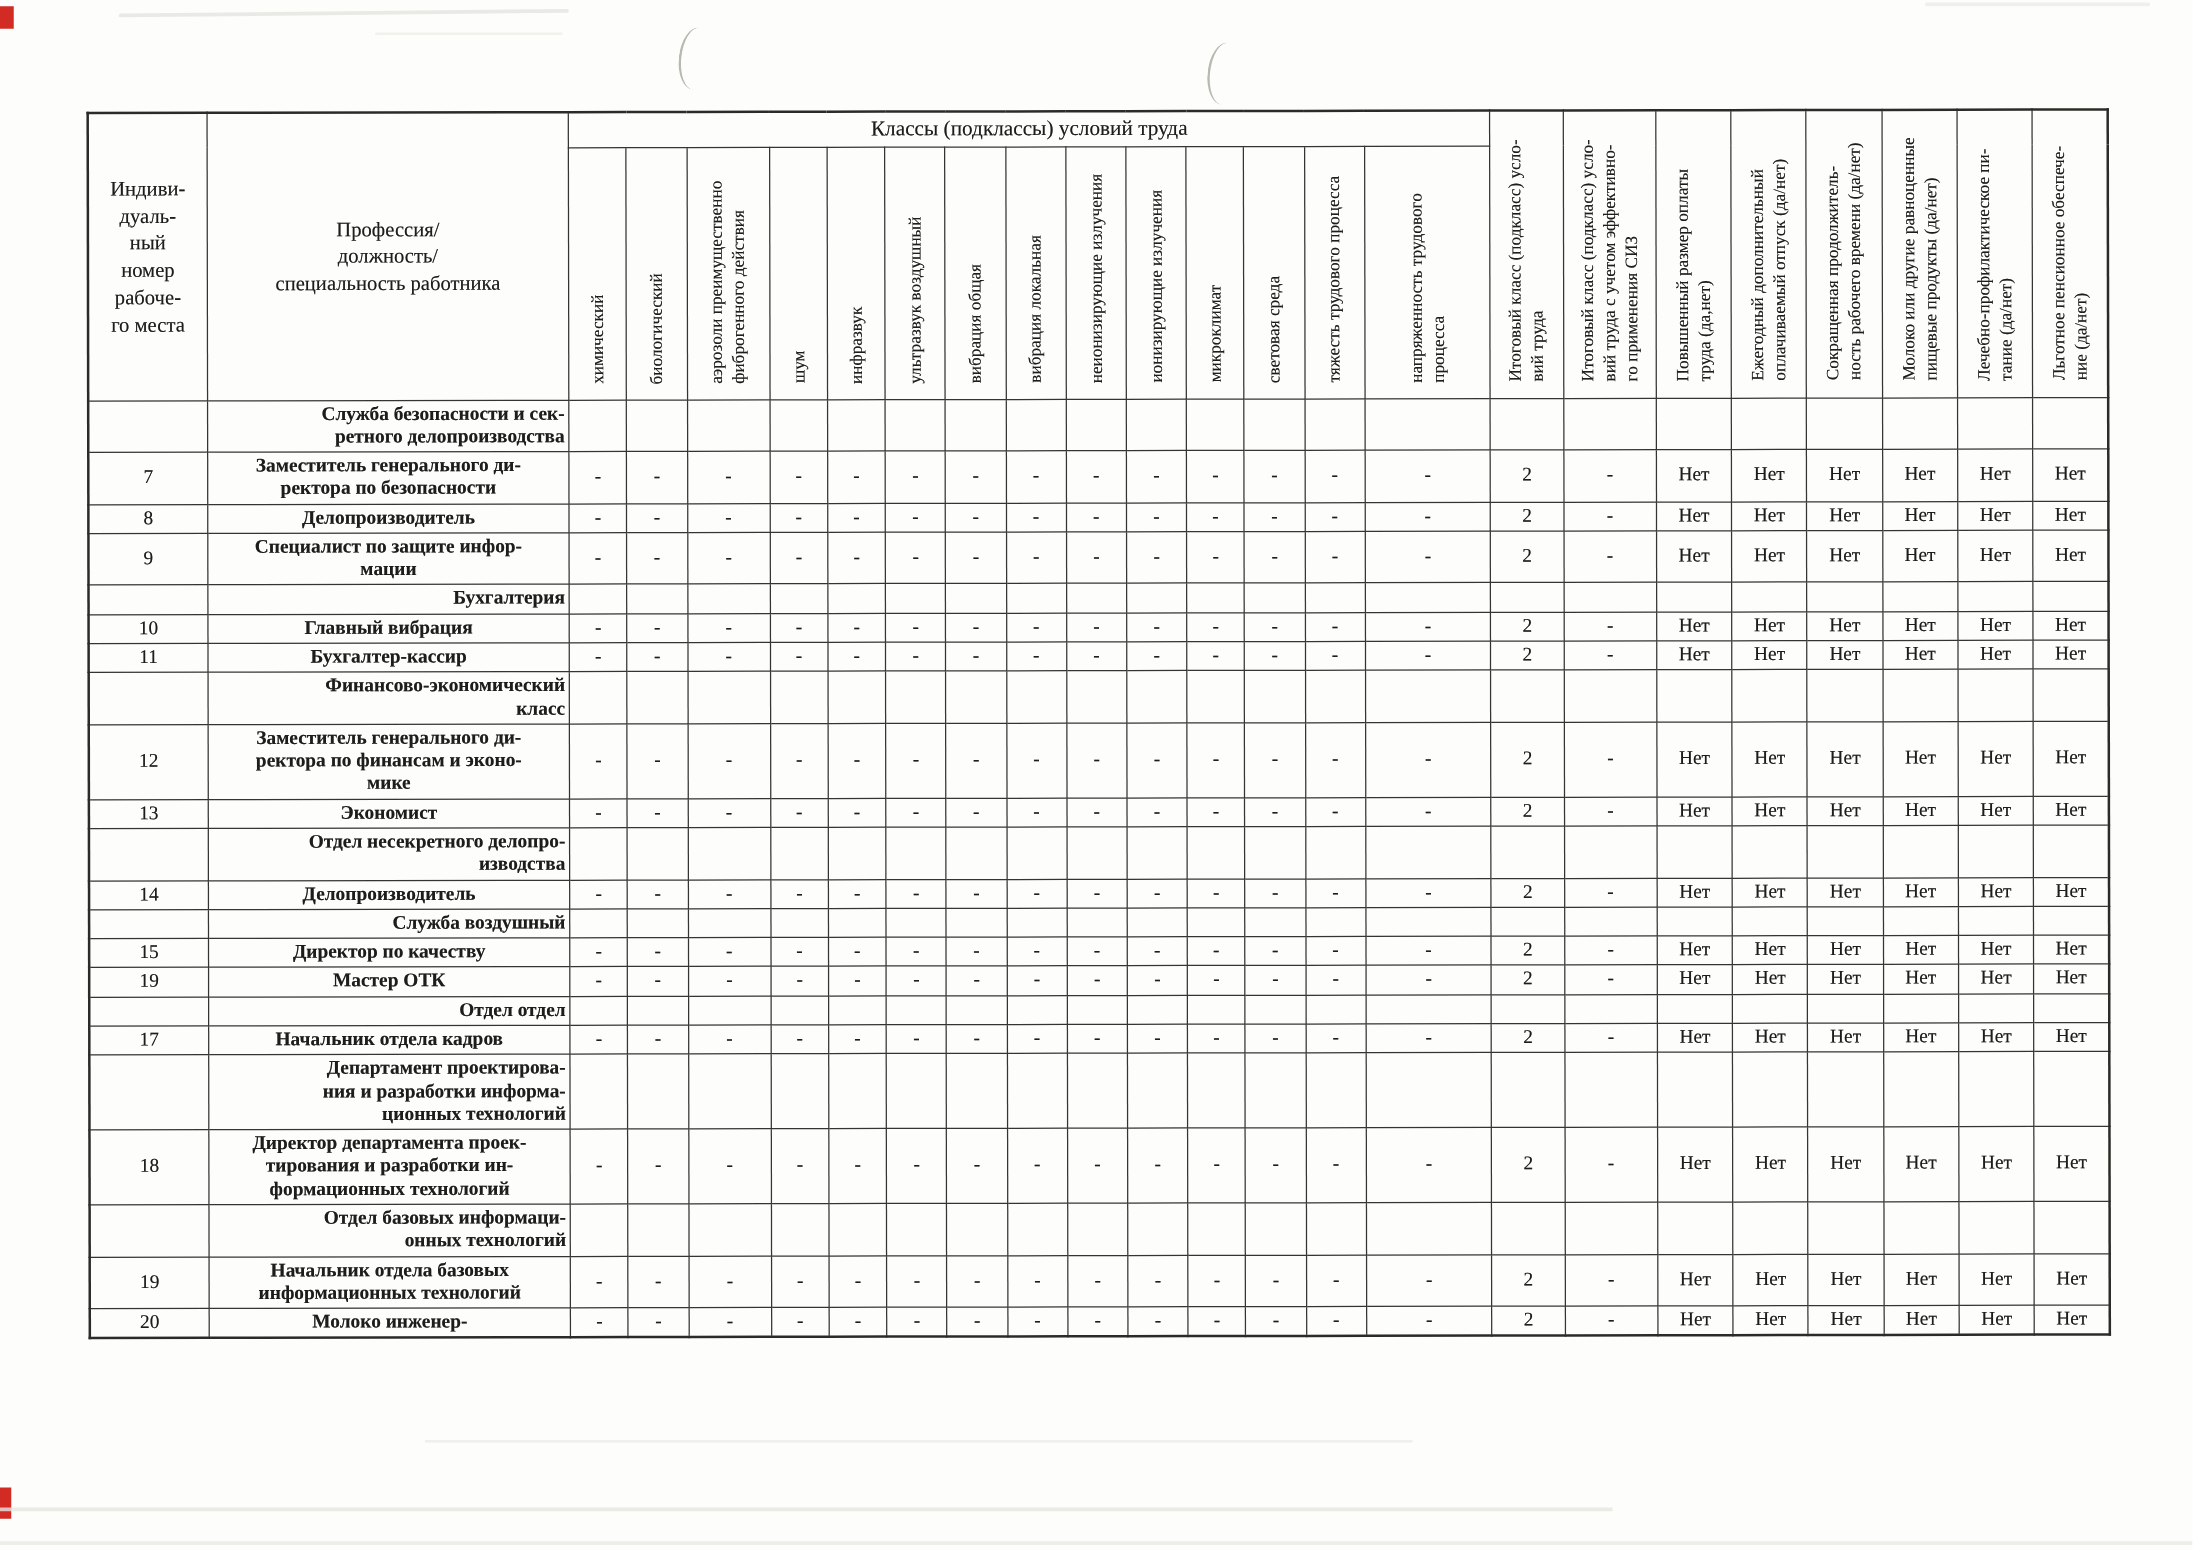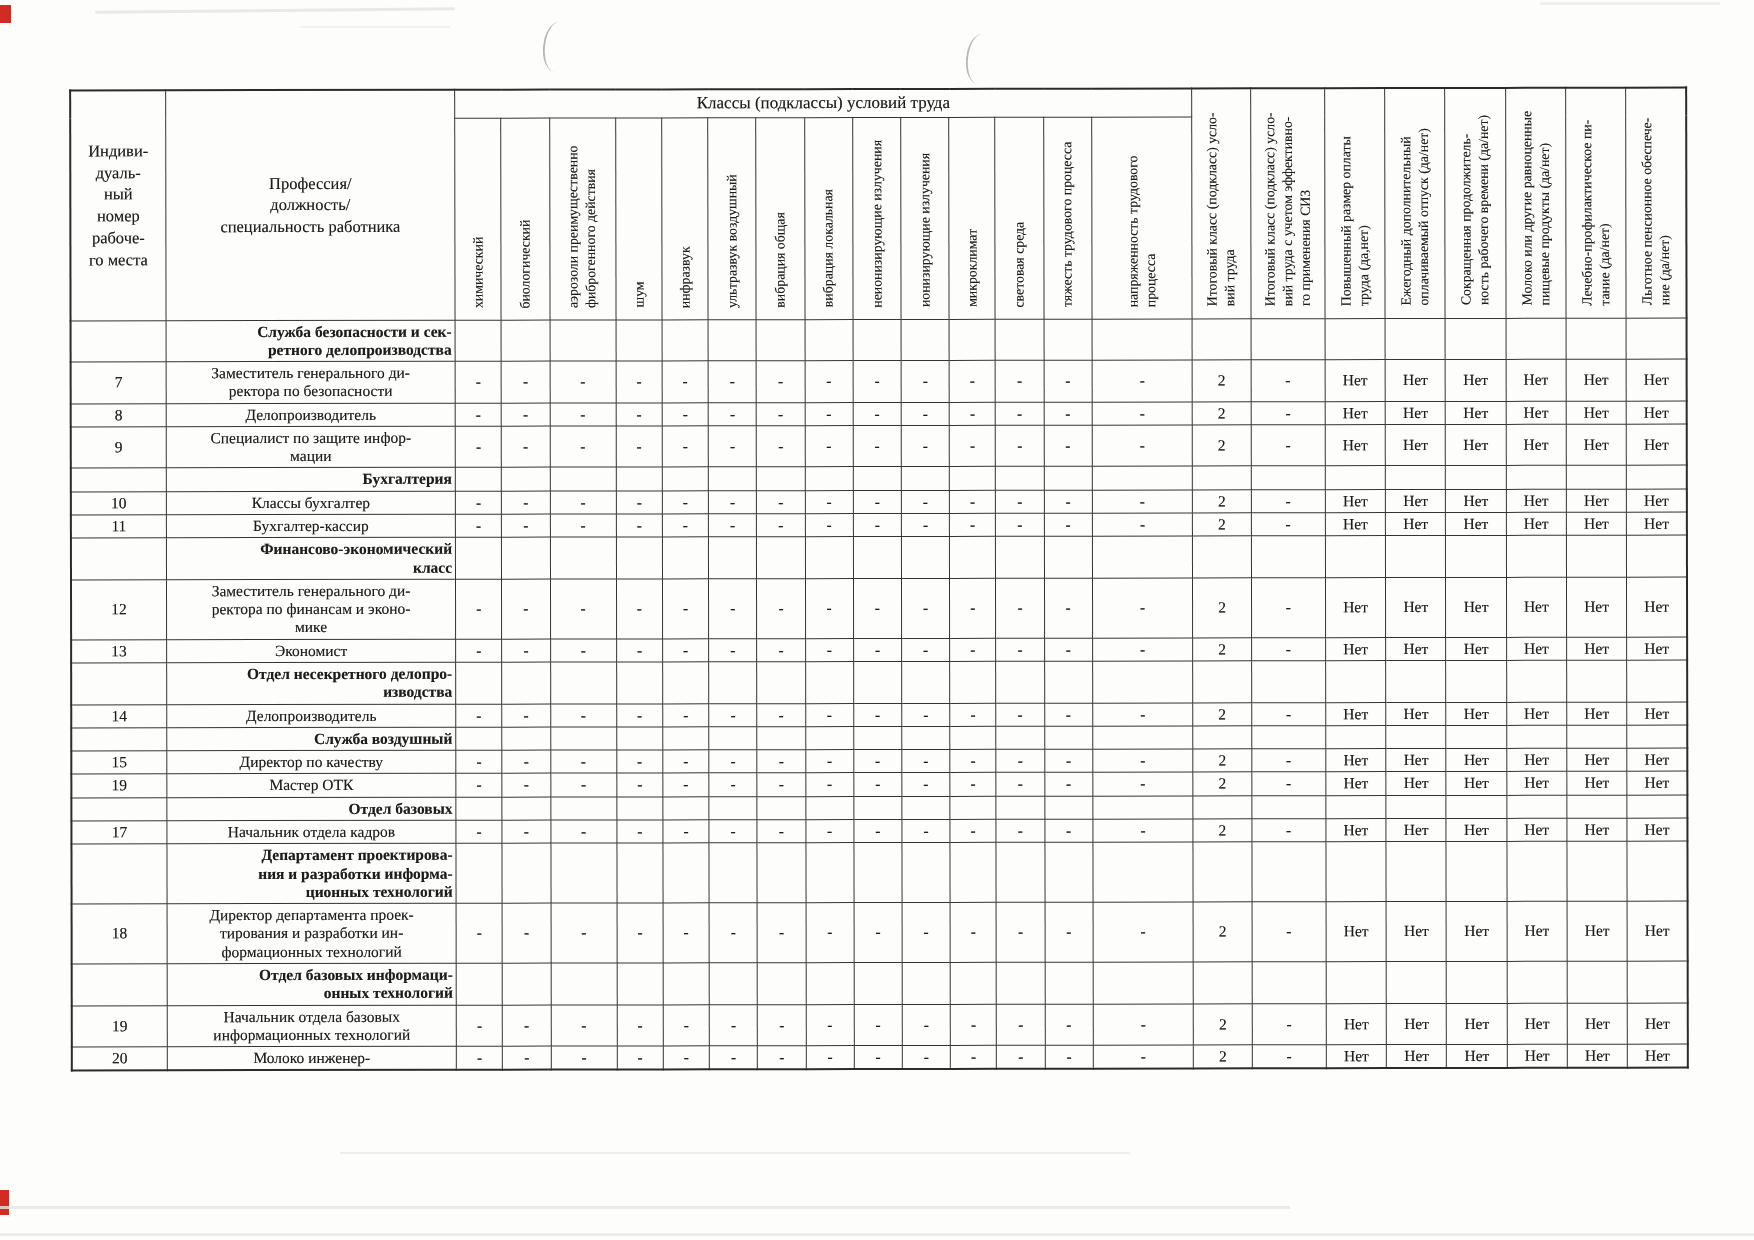--- a/index.html
+++ b/index.html
@@ -63,21 +63,21 @@
     text-align: left;
   }
   tbody tr { height: 22px; }
   tbody td {
     font-size: 15.5px;
     line-height: 1.18;
     text-align: center;
     vertical-align: middle;
     padding: 2px 3px;
   }
-  td.c-prof { white-space: pre-line; }
+  td.c-prof { white-space: pre-line; font-weight: bold; }
   td.c-sec { font-weight: bold; text-align: right; }
   td.c-num { font-size: 15.5px; }
   td.c-val { font-size: 15.5px; }
 </style>
 </head>
 <body>
 
 <div class="page">
 
   <div class="red-mark rm-top"></div>
@@ -296,21 +296,21 @@
           <td class="c-val"></td>
           <td class="c-val"></td>
           <td class="c-val"></td>
           <td class="c-val"></td>
           <td class="c-val"></td>
           <td class="c-val"></td>
           <td class="c-val"></td>
         </tr>
         <tr>
           <td class="c-num">10</td>
-          <td class="c-prof">Классы бухгалтер</td>
+          <td class="c-prof">Главный вибрация</td>
           <td class="c-val">-</td>
           <td class="c-val">-</td>
           <td class="c-val">-</td>
           <td class="c-val">-</td>
           <td class="c-val">-</td>
           <td class="c-val">-</td>
           <td class="c-val">-</td>
           <td class="c-val">-</td>
           <td class="c-val">-</td>
           <td class="c-val">-</td>
@@ -560,21 +560,21 @@
           <td class="c-val">-</td>
           <td class="c-val">Нет</td>
           <td class="c-val">Нет</td>
           <td class="c-val">Нет</td>
           <td class="c-val">Нет</td>
           <td class="c-val">Нет</td>
           <td class="c-val">Нет</td>
         </tr>
         <tr>
           <td class="c-num"></td>
-          <td class="c-prof c-sec">Отдел базовых</td>
+          <td class="c-prof c-sec">Отдел отдел</td>
           <td class="c-val"></td>
           <td class="c-val"></td>
           <td class="c-val"></td>
           <td class="c-val"></td>
           <td class="c-val"></td>
           <td class="c-val"></td>
           <td class="c-val"></td>
           <td class="c-val"></td>
           <td class="c-val"></td>
           <td class="c-val"></td>

